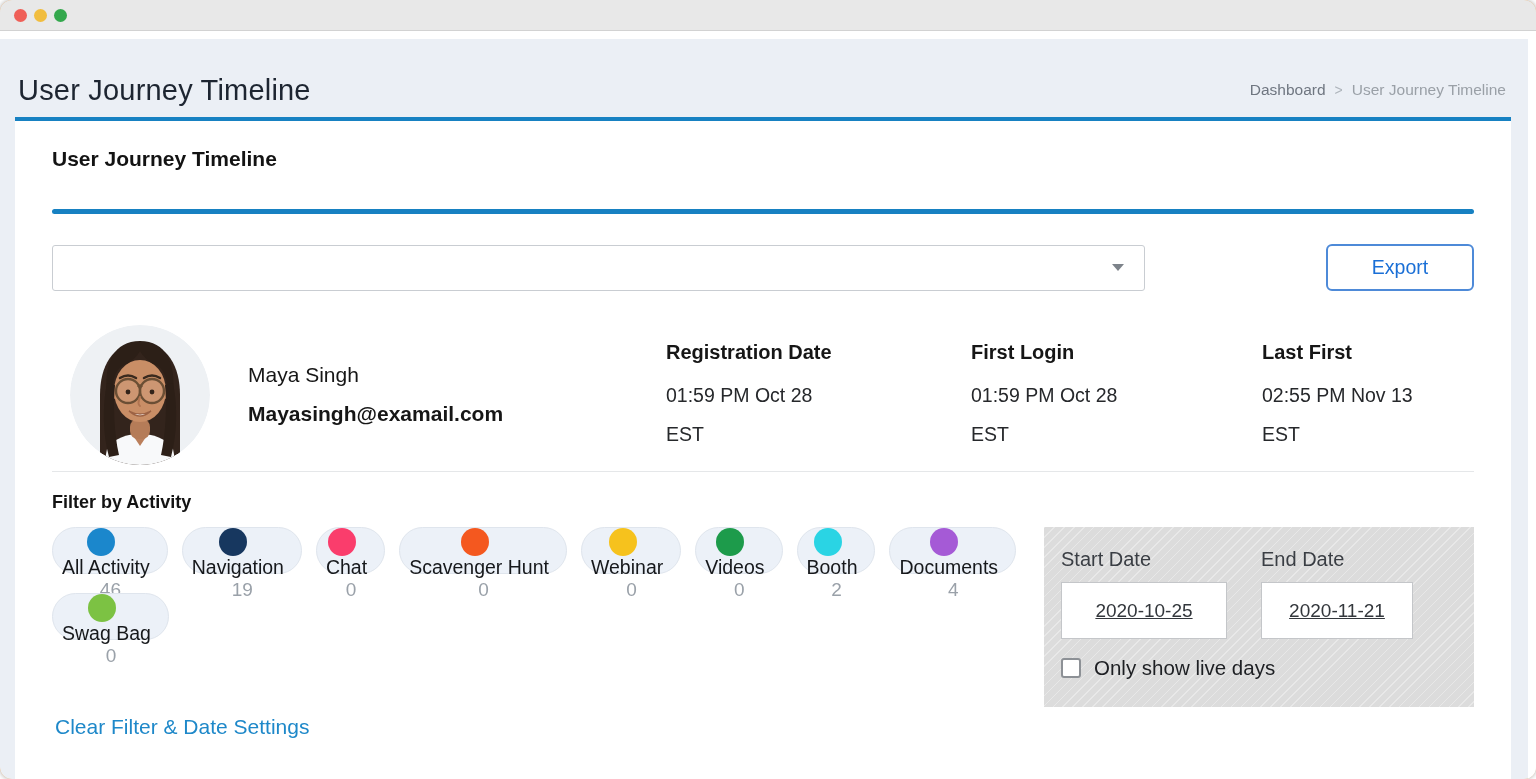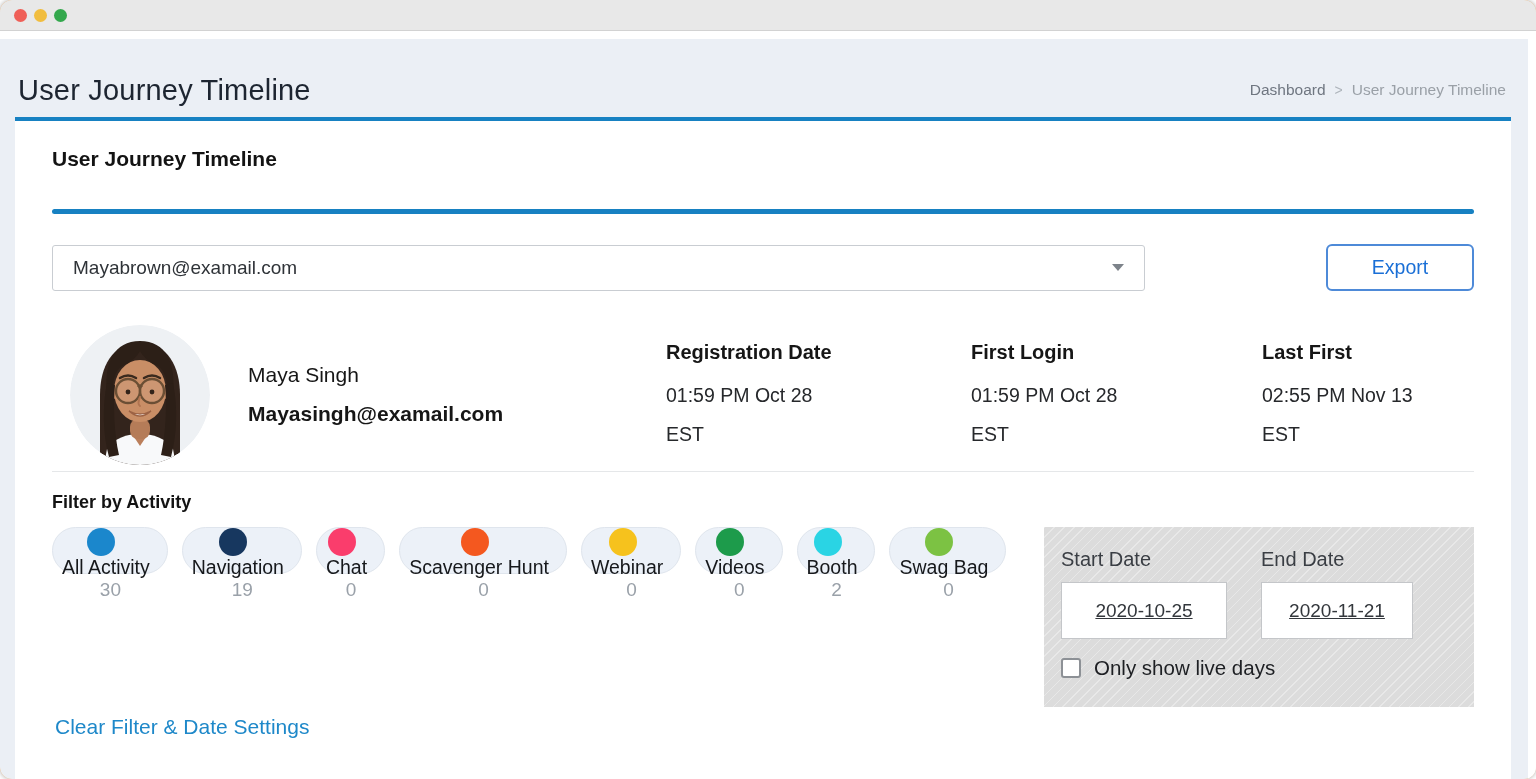--- a/index.html
+++ b/index.html
@@ -137,21 +137,20 @@
         <span class="bc-current">User Journey Timeline</span>
       </div>
     </div>
 
     <div class="card">
       <h2>User Journey Timeline</h2>
       <div class="blue-divider"></div>
 
       <div class="controls-row">
         <div class="select">
-          <span>Mayabrown@examail.com</span>
           <span class="caret"></span>
         </div>
         <button class="export-btn">Export</button>
       </div>
 
       <div class="profile-row">
         <div class="avatar">
           <svg viewBox="0 0 140 140" width="140" height="140">
             <defs>
                 <clipPath id="avclip">
@@ -207,21 +206,21 @@
 
       <div class="section-divider"></div>
 
       <div class="filter-title">Filter by Activity</div>
 
       <div class="filter-row">
         <div class="pills">
             <button class="pill">
               <span class="dot" style="background: rgb(27, 135, 204);"></span>
               <span class="pill-label">All Activity</span>
-              <span class="pill-count">30</span>
+              <span class="pill-count">46</span>
             </button>
             <button class="pill">
               <span class="dot" style="background: rgb(23, 55, 95);"></span>
               <span class="pill-label">Navigation</span>
               <span class="pill-count">19</span>
             </button>
             <button class="pill">
               <span class="dot" style="background: rgb(250, 61, 108);"></span>
               <span class="pill-label">Chat</span>
               <span class="pill-count">0</span>
@@ -238,20 +237,25 @@
             </button>
             <button class="pill">
               <span class="dot" style="background: rgb(29, 155, 75);"></span>
               <span class="pill-label">Videos</span>
               <span class="pill-count">0</span>
             </button>
             <button class="pill">
               <span class="dot" style="background: rgb(42, 212, 228);"></span>
               <span class="pill-label">Booth</span>
               <span class="pill-count">2</span>
+            </button>
+            <button class="pill">
+              <span class="dot" style="background: rgb(165, 90, 214);"></span>
+              <span class="pill-label">Documents</span>
+              <span class="pill-count">4</span>
             </button>
             <button class="pill">
               <span class="dot" style="background: rgb(124, 194, 67);"></span>
               <span class="pill-label">Swag Bag</span>
               <span class="pill-count">0</span>
             </button>
           </div>
 
         <div class="date-panel">
           <div class="date-cols">

